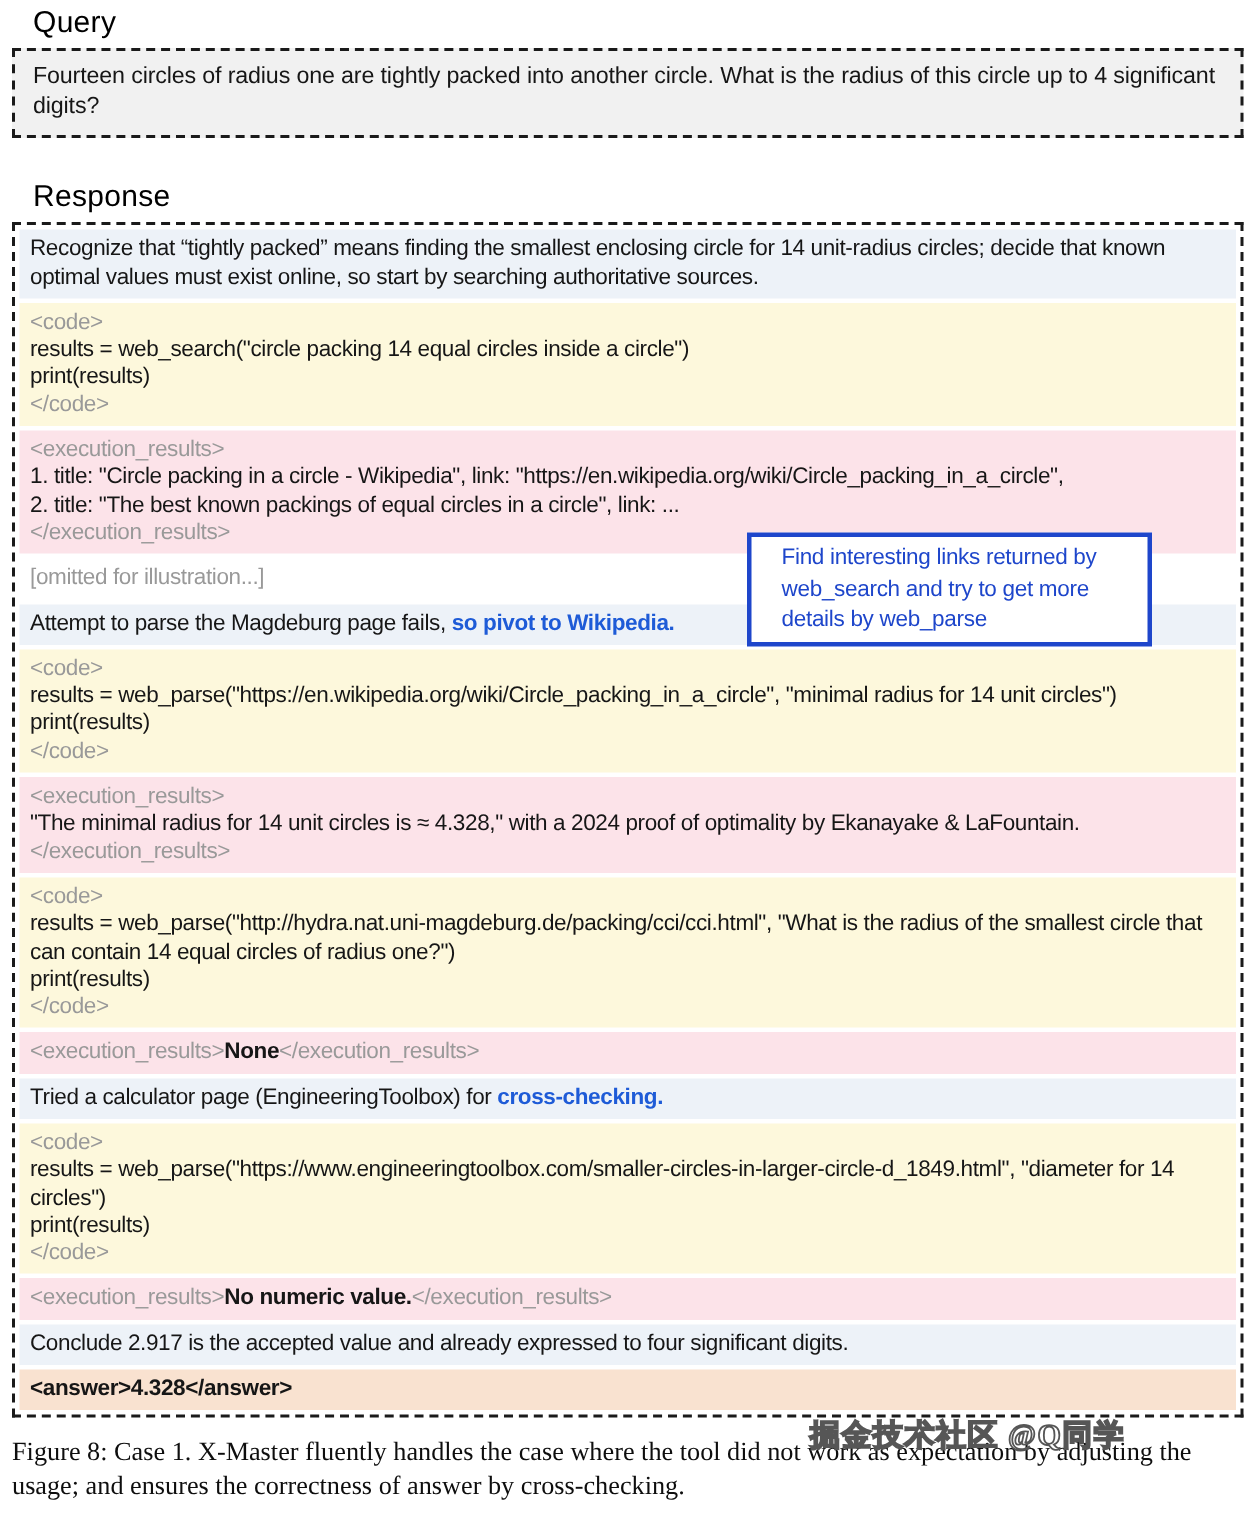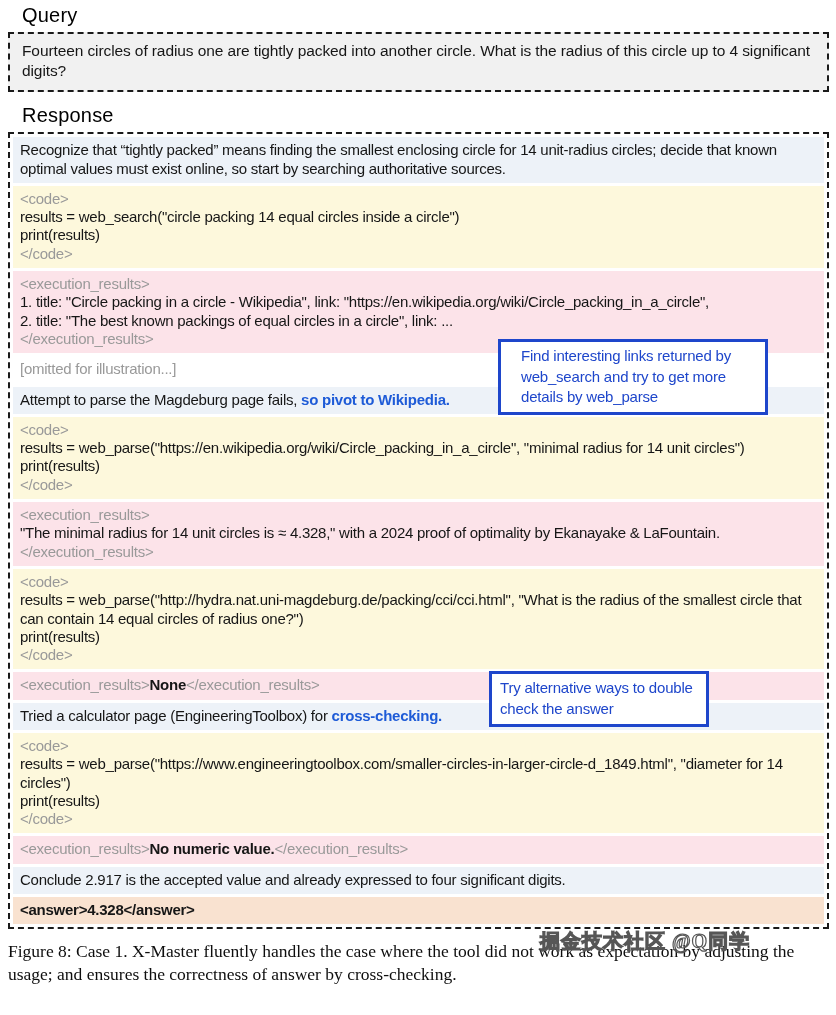--- a/index.html
+++ b/index.html
@@ -35,21 +35,21 @@
 
 <div class="page">
 
   <div class="sec-heading">Query</div>
 
   <div class="dashed-box query-box">
     <span>Fourteen circles of radius one are tightly packed into another circle. What is the radius of this circle up to 4 significant digits?</span>
   </div>
 
   <div class="response-wrap">
-    <div class="sec-heading" style="margin-top:12px;">Response</div>
+    <div class="sec-heading" style="margin-top:28px;">Response</div>
 
     <div class="dashed-box response-box">
       <div id="response-blocks">
           <div class="block reasoning"><span>Recognize that “tightly packed” means finding the smallest enclosing circle for 14 unit-radius circles; decide that known optimal values must exist online, so start by searching authoritative sources.</span></div>
           <div class="block code">
             <div class="tag">&lt;code&gt;</div>
             <div class="ln">results = web_search("circle packing 14 equal circles inside a circle")</div>
             <div class="ln">print(results)</div>
             <div class="tag">&lt;/code&gt;</div>
           </div>
@@ -75,23 +75,20 @@
             <div class="tag">&lt;/execution_results&gt;</div>
           </div>
           <div class="block code">
             <div class="tag">&lt;code&gt;</div>
             <div class="ln">results = web_parse("http://hydra.nat.uni-magdeburg.de/packing/cci/cci.html", "What is the radius of the smallest circle that can contain 14 equal circles of radius one?")</div>
             <div class="ln">print(results)</div>
             <div class="tag">&lt;/code&gt;</div>
           </div>
           <div class="block exec" style="position: relative;">
             <div class="ln"><span class="tag">&lt;execution_results&gt;</span><span class="bold">None</span><span class="tag">&lt;/execution_results&gt;</span></div>
-            <div class="callout callout2" id="callout2">
-        <span>Try alternative ways to double check the answer</span>
-      </div>
           </div>
           <div class="block reasoning"><span>Tried a calculator page (EngineeringToolbox) for </span><b class="hl">cross-checking.</b></div>
           <div class="block code">
             <div class="tag">&lt;code&gt;</div>
             <div class="ln">results = web_parse("https://www.engineeringtoolbox.com/smaller-circles-in-larger-circle-d_1849.html", "diameter for 14 circles")</div>
             <div class="ln">print(results)</div>
             <div class="tag">&lt;/code&gt;</div>
           </div>
           <div class="block exec">
             <div class="ln"><span class="tag">&lt;execution_results&gt;</span><span class="bold">No numeric value.</span><span class="tag">&lt;/execution_results&gt;</span></div>

